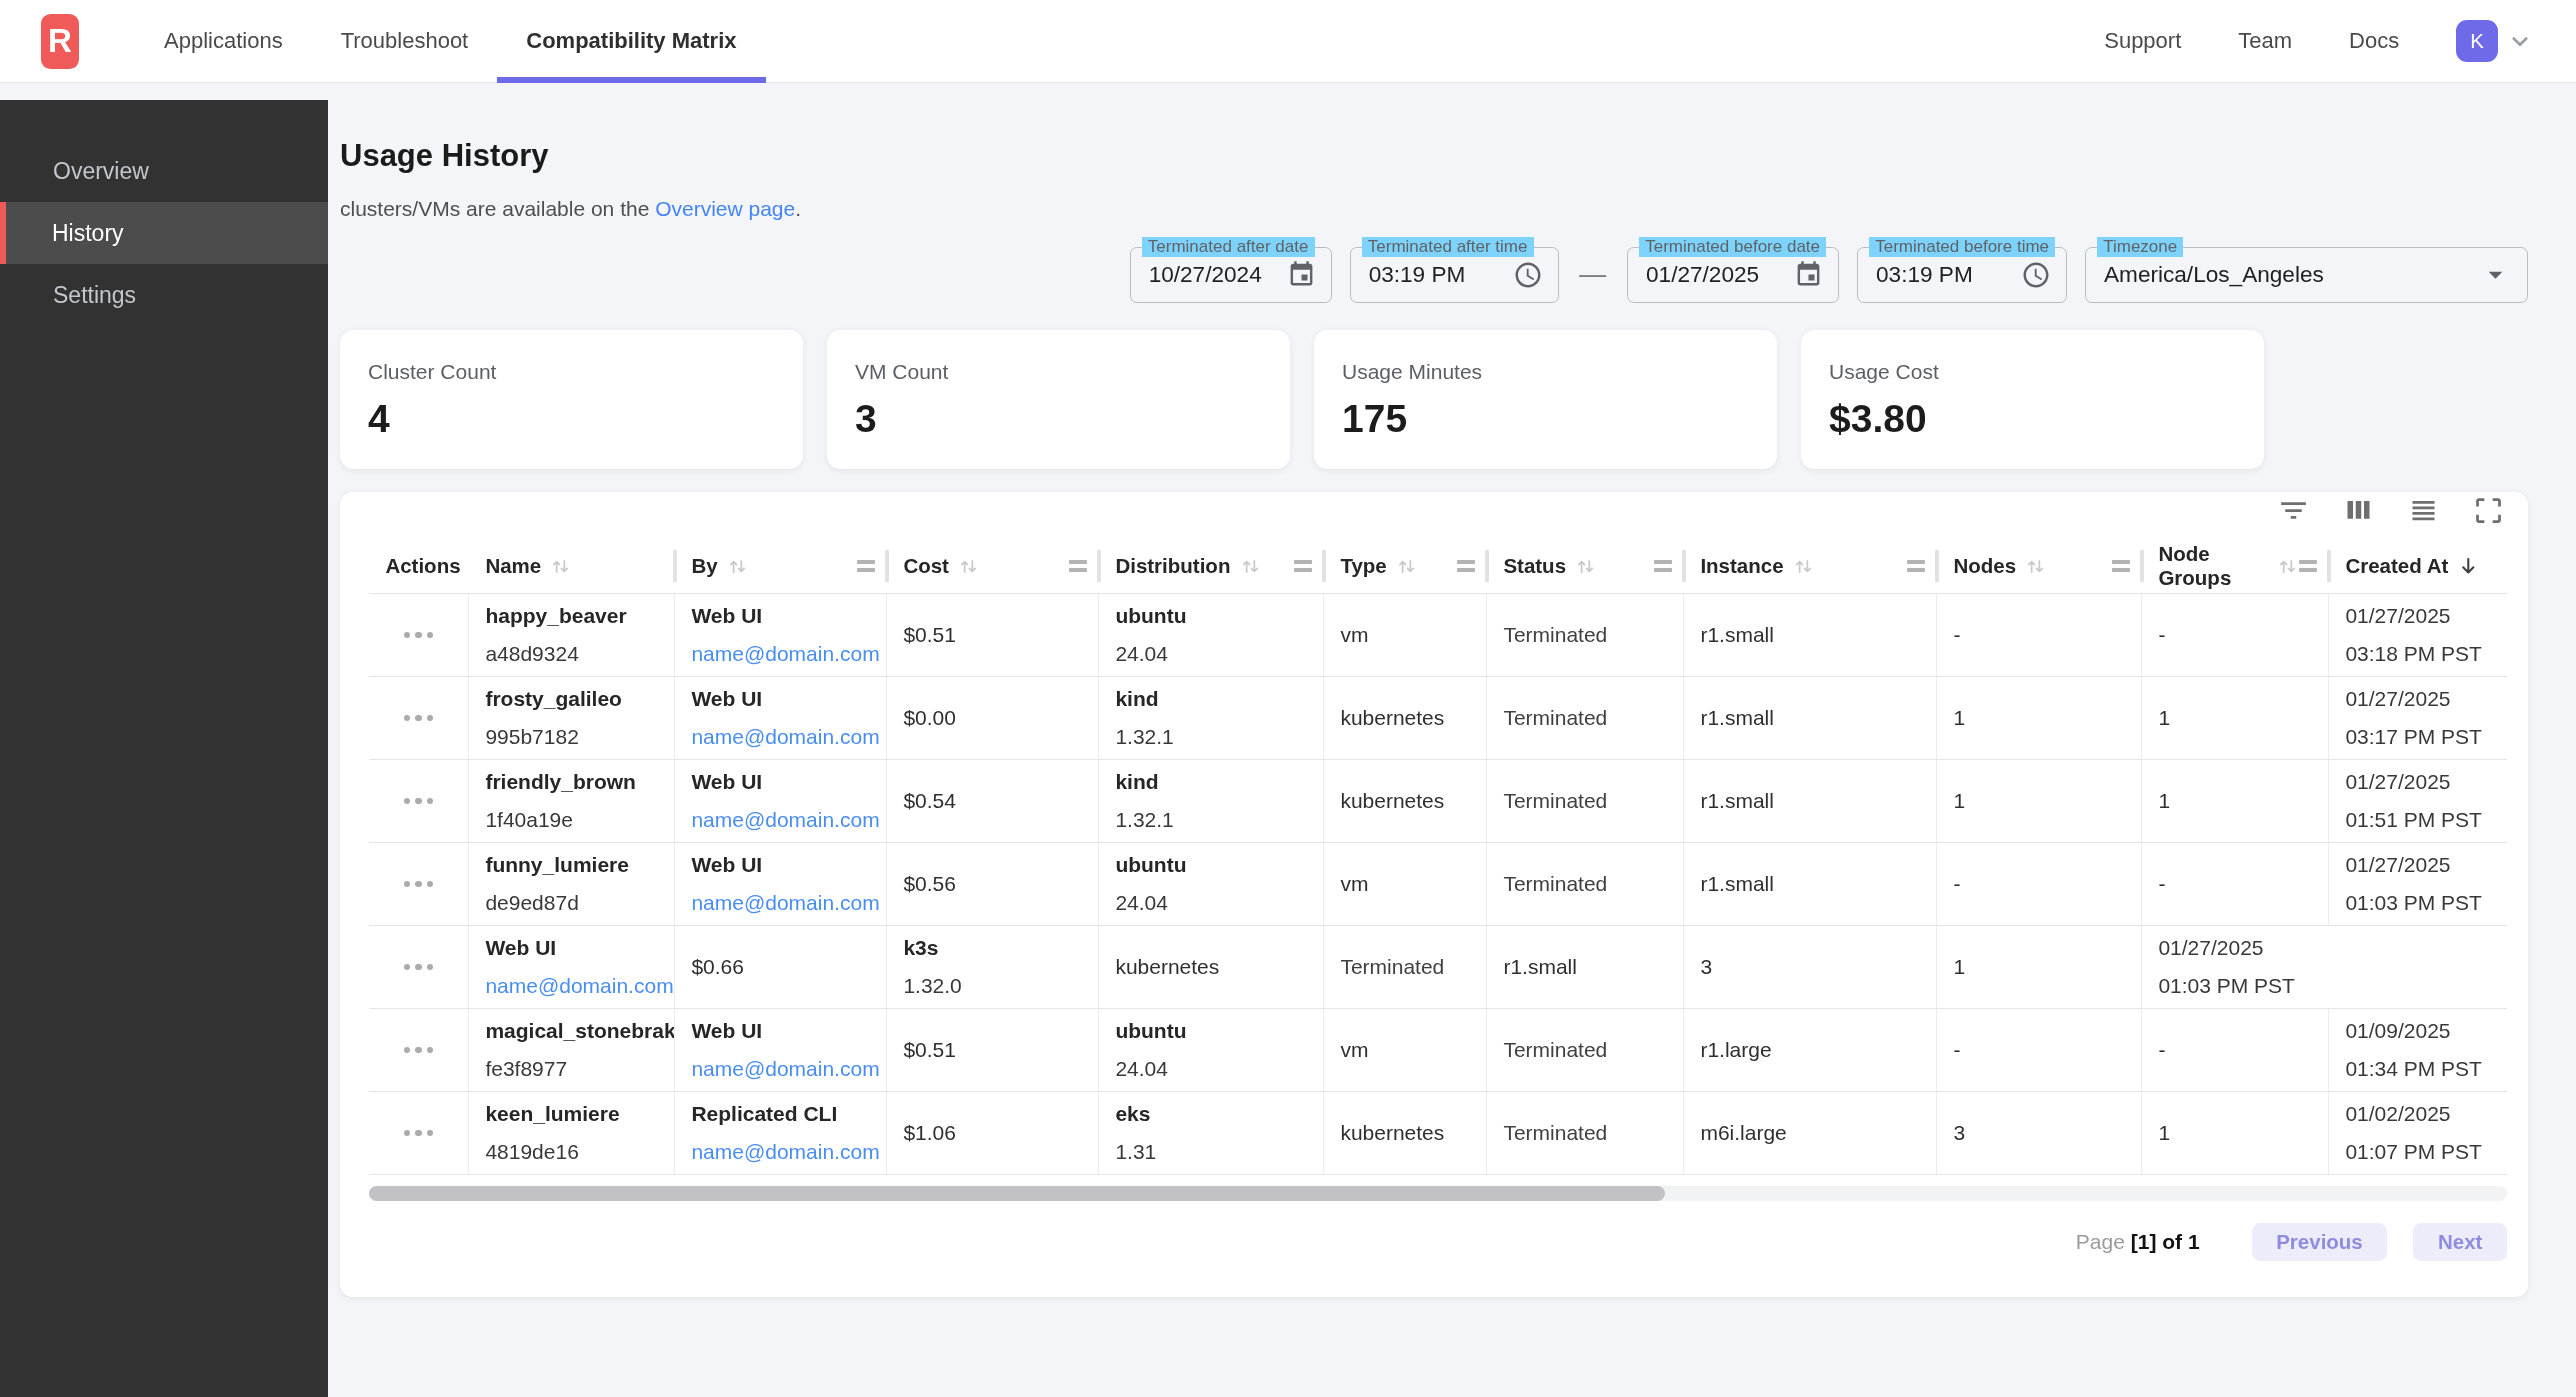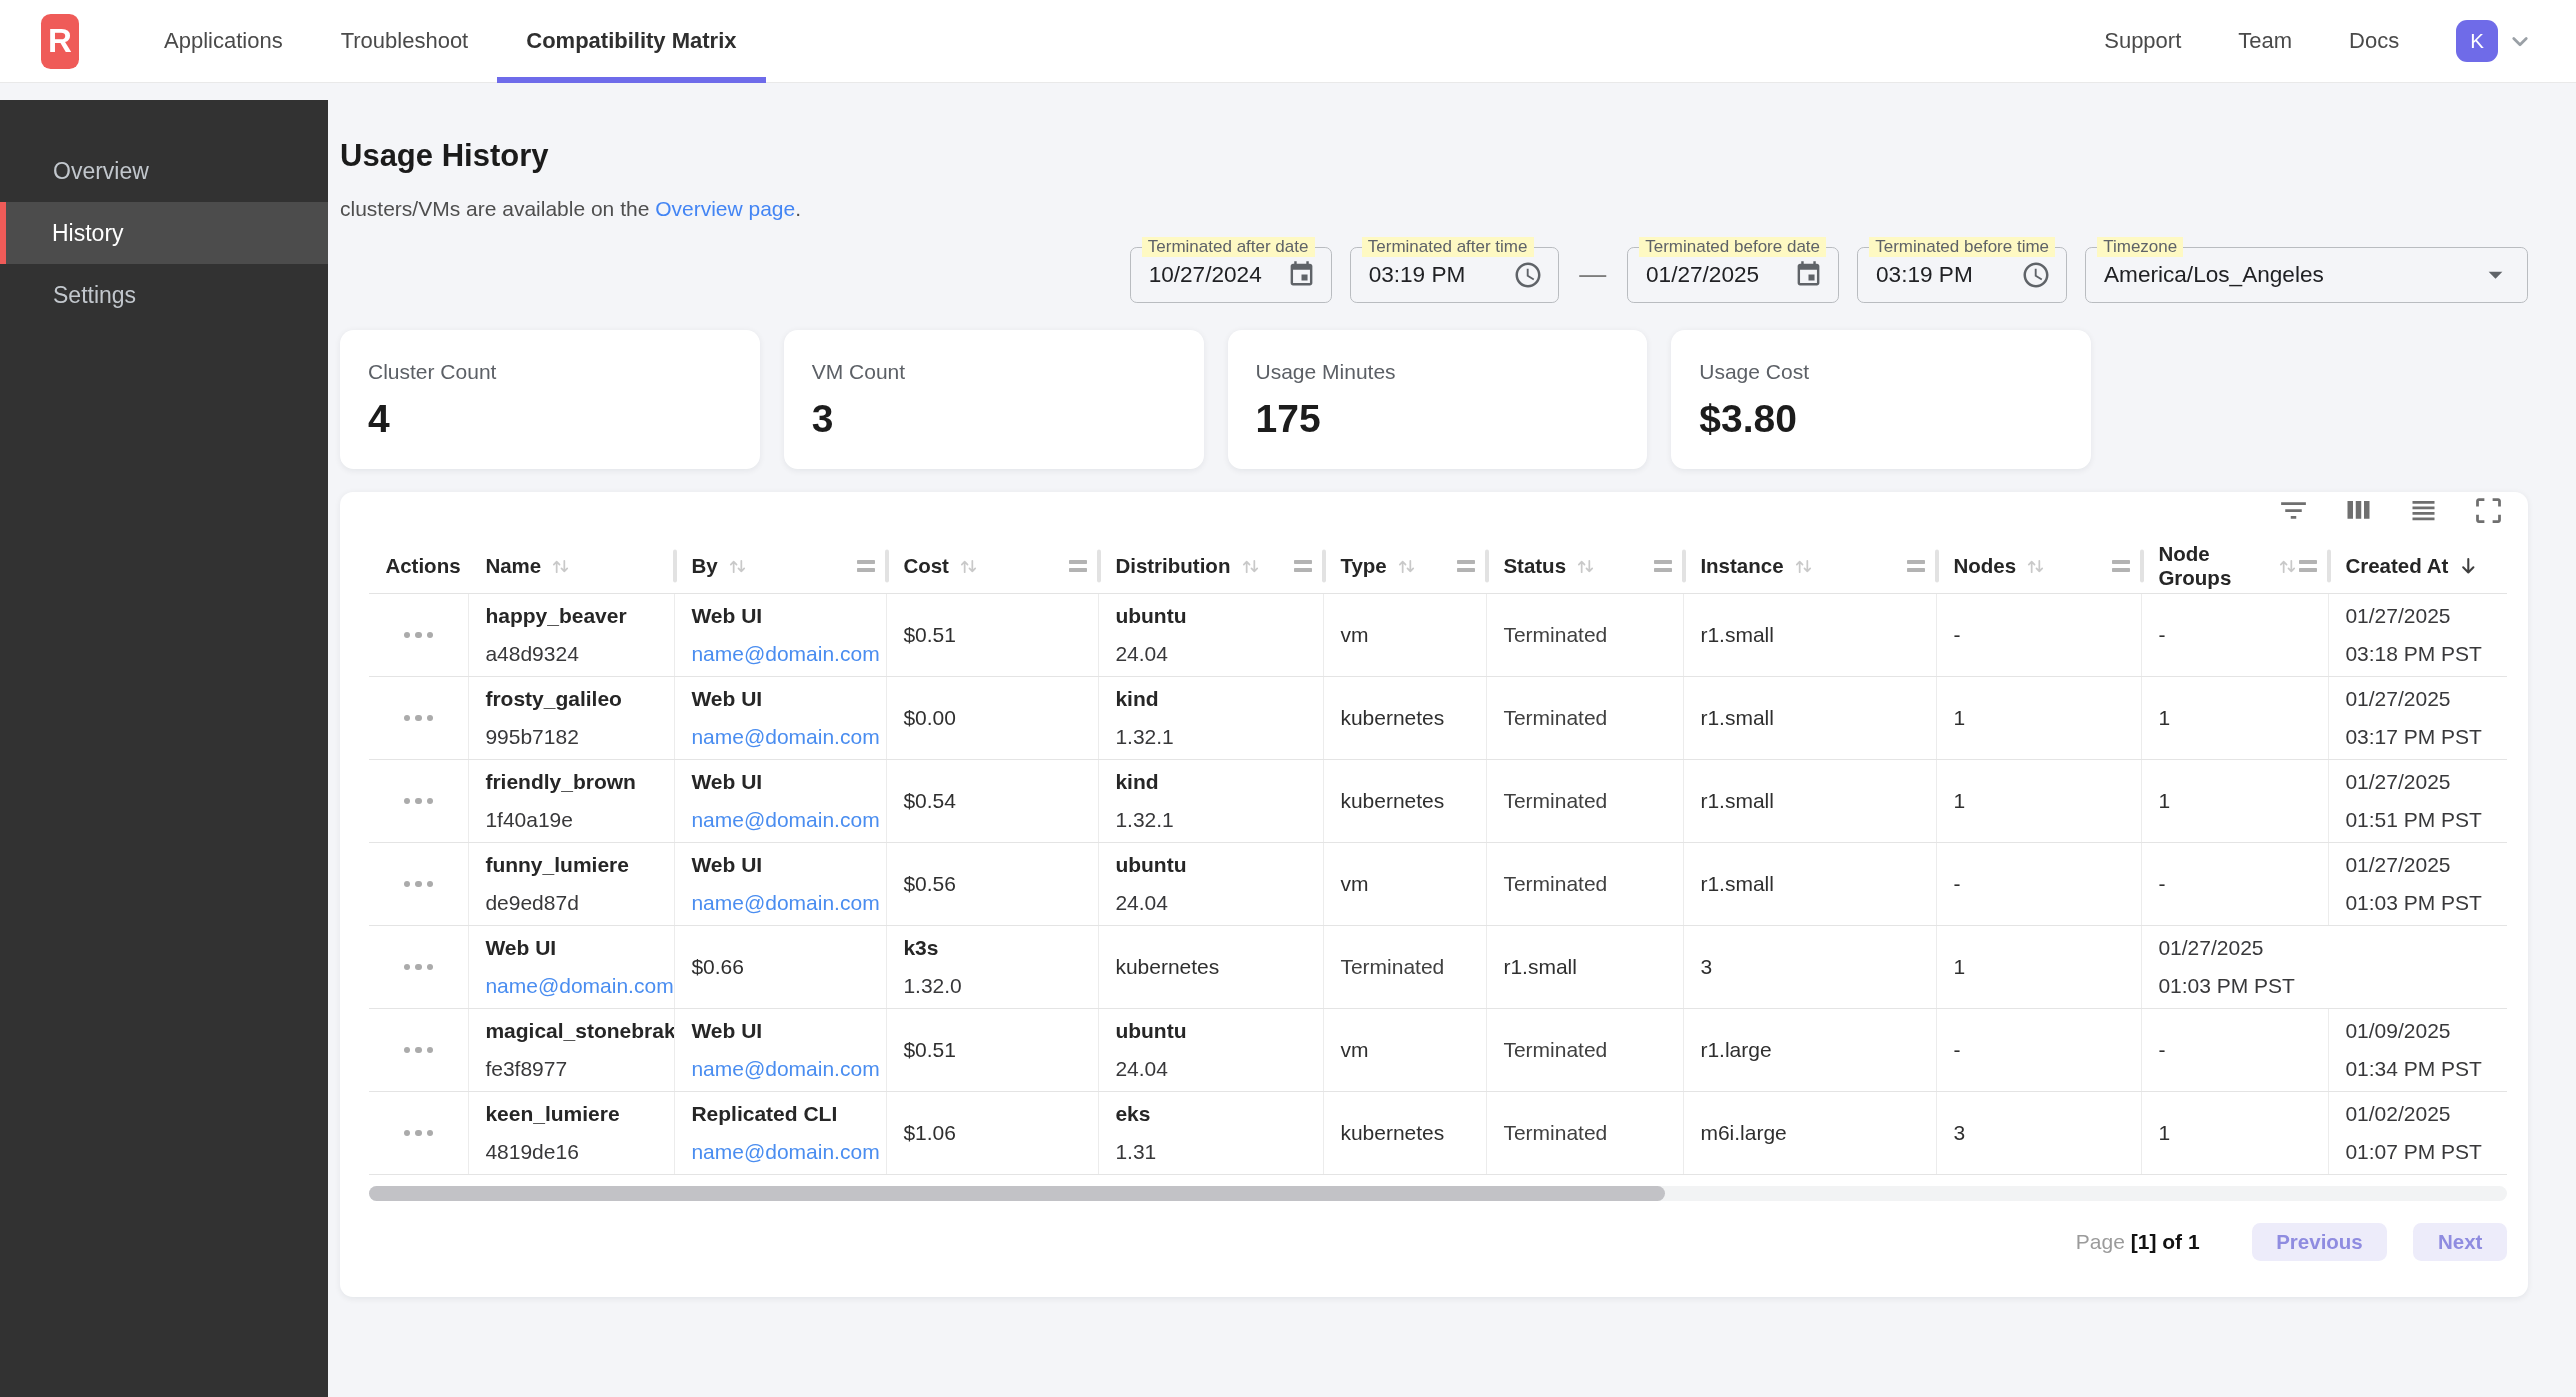--- a/index.html
+++ b/index.html
@@ -36,30 +36,30 @@
   .page-title { margin-top:55px; font-size:31px; font-weight:bold; color:#1b1b1b; }
   .desc { margin-top:18px; font-size:21px; line-height:34px; color:#4f4f4f; }
   .desc a { color:#4385f4; text-decoration:none; cursor:pointer; }
 
   
   .filters { width:2188px; margin-top:20.5px; height:56px; display:flex; justify-content:flex-end;
              align-items:center; gap:18px; }
   .field { position:relative; height:56px; border:1.4px solid #b9bcc0; border-radius:6.8px;
            display:flex; align-items:center; padding:0 15px 0 18px; cursor:pointer; }
   .field .flabel { position:absolute; top:-10.3px; left:11px; font-size:17px; color:#5f6368;
-                   background:#fef9c3; padding:0 6.2px; white-space:nowrap; }
+                   background:#7dd3fc; padding:0 6.2px; white-space:nowrap; }
   .field .fvalue { font-size:22.6px; color:#202124; white-space:nowrap; }
   .field .ficon { margin-left:auto; display:flex; }
   .w-date1 { width:202px; } .w-time1 { width:209px; }
   .w-date2 { width:212px; } .w-time2 { width:210px; }
   .w-tz { width:443px; }
   .dash { font-size:27px; color:#7d7d7d; padding:0 2.7px; }
 
   
-  .stats { width:1751px; margin-top:27px; display:flex; gap:24px; }
+  .stats { width:1924px; margin-top:27px; display:flex; gap:24px; }
   .stat { width:529px; height:139px; background:#fff; border-radius:13.7px;
           box-shadow:0 1.4px 6.8px rgba(16,24,40,.07); padding:30px 28px; }
   .stat .slabel { font-size:21px; color:#5c6066; }
   .stat .svalue { margin-top:13.7px; font-size:39px; font-weight:bold; color:#1c1c1c; }
 
   
   .tablecard { width:2188px; height:805px; margin-top:23px; background:#fff; border-radius:13px;
                box-shadow:0 1.4px 6.8px rgba(16,24,40,.07); padding:0 21px 0 29px; }
   .toolbar { margin-top:19px; height:38px; display:flex; justify-content:flex-end; gap:27px; }
   .tbicon { width:38px; height:38px; display:flex; align-items:center; justify-content:center; cursor:pointer; }

